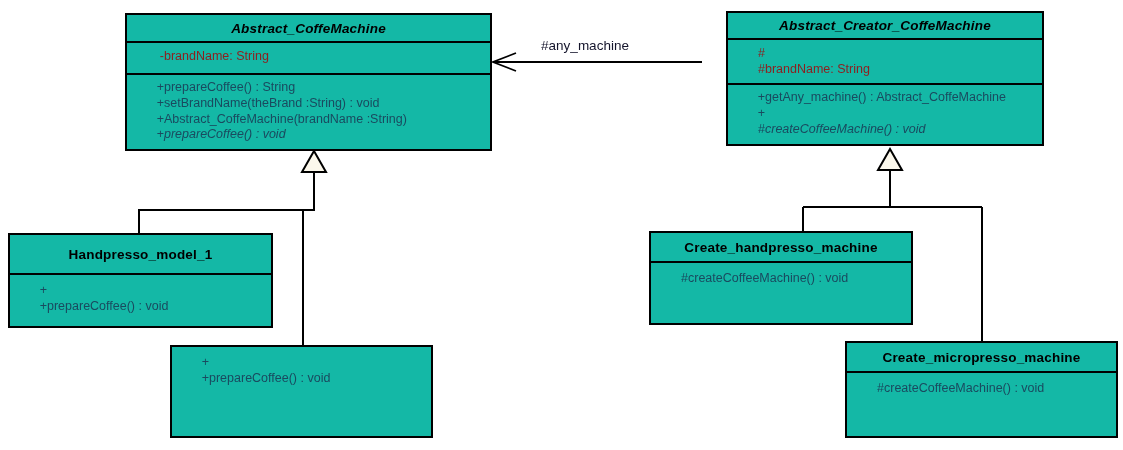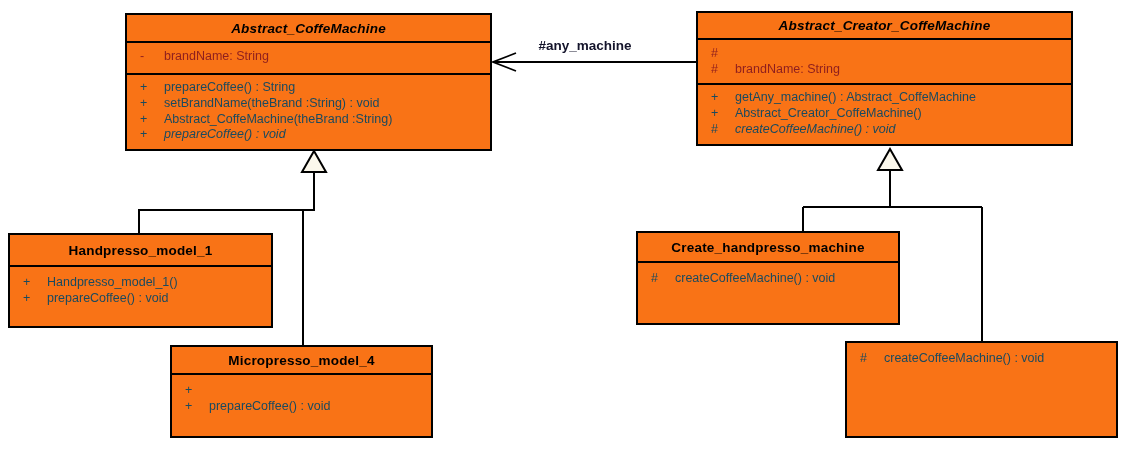--- a/index.html
+++ b/index.html
@@ -6,23 +6,24 @@
   #canvas{
     position:relative;
     width:1123px;height:450px;
     background:#ffffff;
     font-family:"Liberation Sans","DejaVu Sans",sans-serif;
     overflow:hidden;
   }
   #wires{position:absolute;left:0;top:0;width:1123px;height:450px;}
   .ubox{
     position:absolute;
-    background:#f97316;
+    background:#14b8a6;
     border:2px solid #000;
     box-sizing:border-box;
+    text-align:right;
   }
   .ttl{
     display:flex;align-items:center;justify-content:center;
     font-weight:bold;font-size:13.5px;color:#000;
     border-bottom:2px solid #000;
     height:27px;
     box-sizing:border-box;
     letter-spacing:.2px;
   }
   .abstract > .ttl{font-style:italic;}
@@ -33,21 +34,21 @@
     padding-top:6px;
   }
   .meths{color:#1A4A5F;padding-top:5px;}
   .row{display:flex;font-size:12.5px;line-height:15.8px;white-space:nowrap;}
   .vis{flex:none;width:24px;margin-left:13px;}
   .it .txt{font-style:italic;}
   .assoc-label{
     position:absolute;
     left:500px;top:38px;width:170px;
     text-align:center;
-    font-size:13.5px;color:#14142B;font-weight:bold;
+    font-size:13.5px;color:#14142B;
   }
 </style>
 </head>
 <body>
 
 <div id="canvas">
 
   <svg id="wires" viewBox="0 0 1123 450">
 
     <g>
@@ -81,94 +82,92 @@
       <div class="row">
         <span class="vis">+</span>
         <span class="txt">prepareCoffee() : String</span>
       </div>
       <div class="row">
         <span class="vis">+</span>
         <span class="txt">setBrandName(theBrand :String) : void</span>
       </div>
       <div class="row">
         <span class="vis">+</span>
-        <span class="txt">Abstract_CoffeMachine(theBrand :String)</span>
+        <span class="txt">Abstract_CoffeMachine(brandName :String)</span>
       </div>
       <div class="row it">
         <span class="vis">+</span>
         <span class="txt">prepareCoffee() : void</span>
       </div>
     </div>
   </div>
 
-  <div class="ubox abstract" style="left:696px;top:11px;width:377px;height:135px">
+  <div class="ubox abstract" style="left:726px;top:11px;width:318px;height:135px">
     <div class="ttl" style="height:27px">Abstract_Creator_CoffeMachine</div>
     <div class="attrs" style="height:45px">
       <div class="row">
         <span class="vis">#</span>
       </div>
       <div class="row">
         <span class="vis">#</span>
         <span class="txt">brandName: String</span>
       </div>
     </div>
     <div class="meths">
       <div class="row">
         <span class="vis">+</span>
         <span class="txt">getAny_machine() : Abstract_CoffeMachine</span>
       </div>
       <div class="row">
         <span class="vis">+</span>
-        <span class="txt">Abstract_Creator_CoffeMachine()</span>
       </div>
       <div class="row it">
         <span class="vis">#</span>
         <span class="txt">createCoffeeMachine() : void</span>
       </div>
     </div>
   </div>
 
   <div class="ubox" style="left:8px;top:233px;width:265px;height:95px">
-    <div class="ttl" style="height:32px">Handpresso_model_1</div>
-    <div class="meths" style="padding-top:8px">
-      <div class="row">
-        <span class="vis">+</span>
-        <span class="txt">Handpresso_model_1()</span>
-      </div>
-      <div class="row">
-        <span class="vis">+</span>
-        <span class="txt">prepareCoffee() : void</span>
-      </div>
-    </div>
-  </div>
-
-  <div class="ubox" style="left:170px;top:345px;width:263px;height:93px">
-    <div class="ttl" style="height:28px">Micropresso_model_4</div>
+    <div class="ttl" style="height:40px">Handpresso_model_1</div>
     <div class="meths" style="padding-top:8px">
       <div class="row">
         <span class="vis">+</span>
       </div>
       <div class="row">
         <span class="vis">+</span>
         <span class="txt">prepareCoffee() : void</span>
       </div>
     </div>
   </div>
 
-  <div class="ubox" style="left:636px;top:231px;width:264px;height:94px">
+  <div class="ubox" style="left:170px;top:345px;width:263px;height:93px">
+    <div class="meths" style="padding-top:8px">
+      <div class="row">
+        <span class="vis">+</span>
+      </div>
+      <div class="row">
+        <span class="vis">+</span>
+        <span class="txt">prepareCoffee() : void</span>
+      </div>
+    </div>
+  </div>
+
+  <div class="ubox" style="left:649px;top:231px;width:264px;height:94px">
     <div class="ttl" style="height:30px">Create_handpresso_machine</div>
     <div class="meths" style="padding-top:8px">
       <div class="row">
         <span class="vis">#</span>
         <span class="txt">createCoffeeMachine() : void</span>
       </div>
     </div>
   </div>
 
   <div class="ubox" style="left:845px;top:341px;width:273px;height:97px">
+    <div class="ttl" style="height:30px">Create_micropresso_machine</div>
     <div class="meths" style="padding-top:8px">
       <div class="row">
         <span class="vis">#</span>
         <span class="txt">createCoffeeMachine() : void</span>
       </div>
     </div>
   </div>
 
 </div>
 

